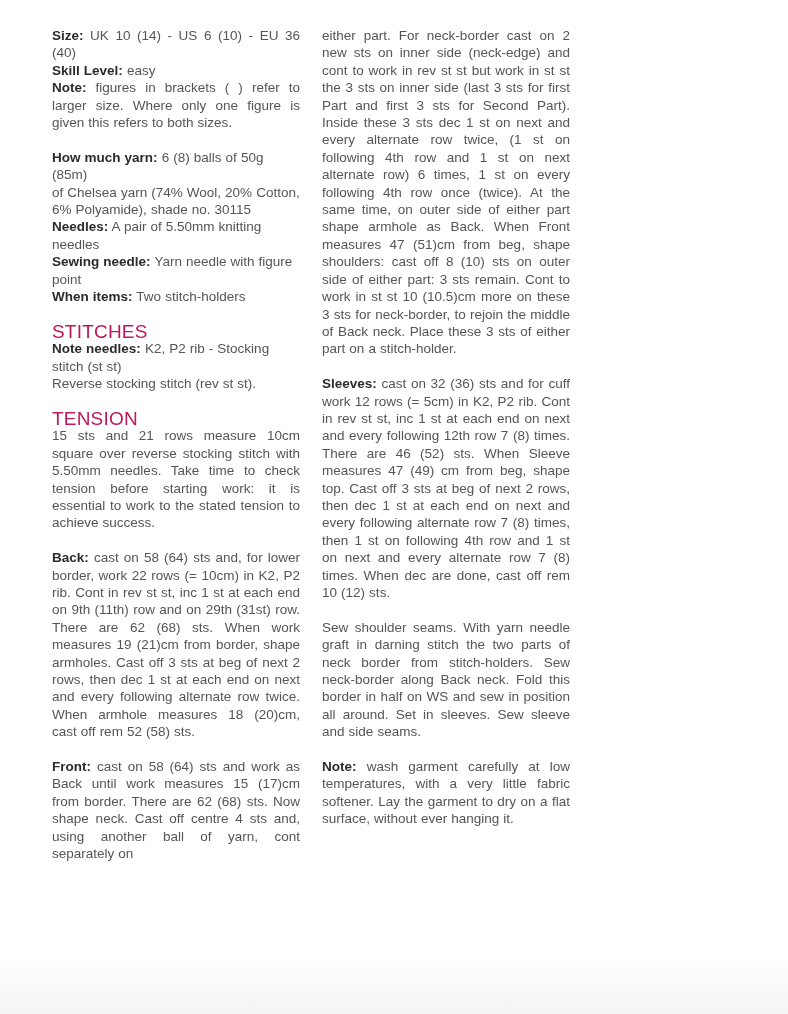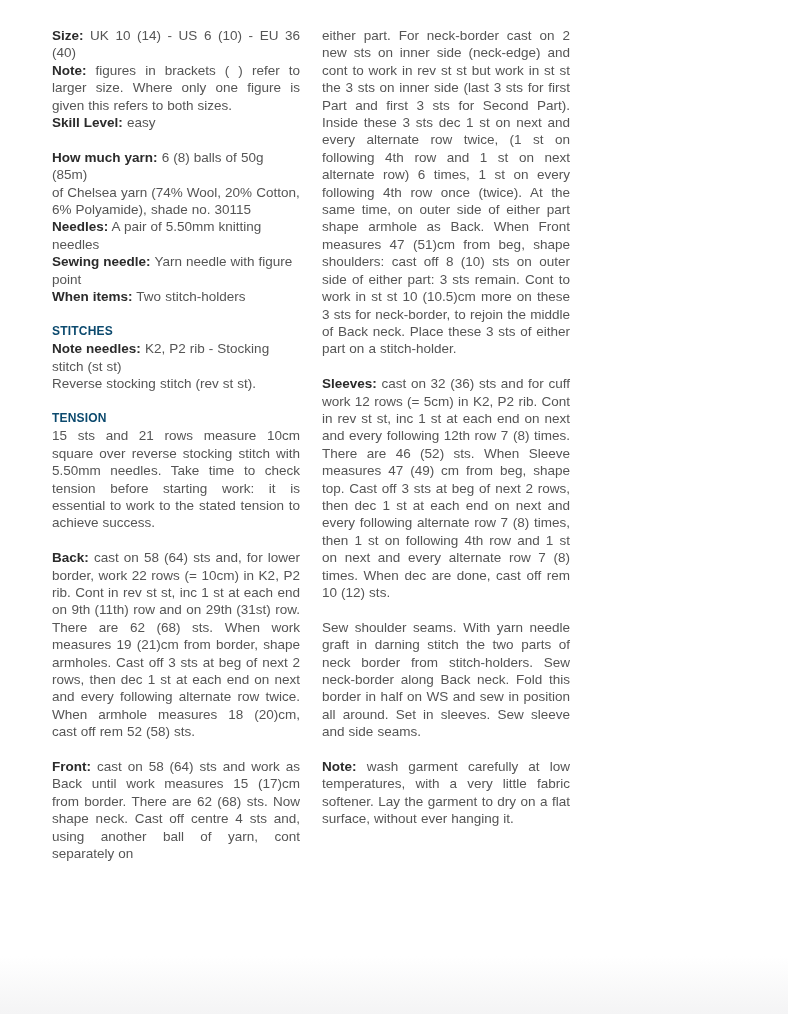--- a/index.html
+++ b/index.html
@@ -23,46 +23,46 @@
     line-height: 17.4px;
     color: #555555;
     word-spacing: 0.3px;
   }
   .block { margin-bottom: 17.4px; }
   p { margin: 0; }
   .just { text-align: justify; }
   .pre { white-space: pre-line; }
   strong { color: #2b2b2b; font-weight: 700; }
   h3 {
-    font-size: 12px;
+    font-size: 19px;
     line-height: 17.4px;
-    font-weight: 700;
-    color: #0c4a6e;
+    font-weight: 400;
+    color: #be185d;
     letter-spacing: 0.2px;
   }
   .footer-fade {
     position: absolute;
     left: 0; bottom: 0;
     width: 788px; height: 58px;
     background: linear-gradient(to bottom, rgba(242,242,243,0) 0%, #f4f4f5 100%);
     pointer-events: none;
   }
 </style>
 </head>
 <body>
 
 <div class="page">
   <div class="columns">
 
     <div class="col">
 
       <div class="block">
         <p class="just"><strong>Size:</strong><span> UK 10 (14) - US 6 (10) - EU 36 (40)</span></p>
+        <p class="just"><strong>Skill Level:</strong><span> easy</span></p>
         <p class="just"><strong>Note:</strong><span> figures in brackets ( ) refer to larger size. Where only one figure is given this refers to both sizes.</span></p>
-        <p class="just"><strong>Skill Level:</strong><span> easy</span></p>
       </div>
 
       <div class="block">
         <p><strong>How much yarn:</strong><span class="pre"> 6 (8) balls of 50g (85m)
 of Chelsea yarn (74% Wool, 20% Cotton,
 6% Polyamide), shade no. 30115</span></p>
         <p><strong>Needles:</strong><span> A pair of 5.50mm knitting needles</span></p>
         <p><strong>Sewing needle:</strong><span> Yarn needle with figure point</span></p>
         <p><strong>When items:</strong><span> Two stitch-holders</span></p>
       </div>

